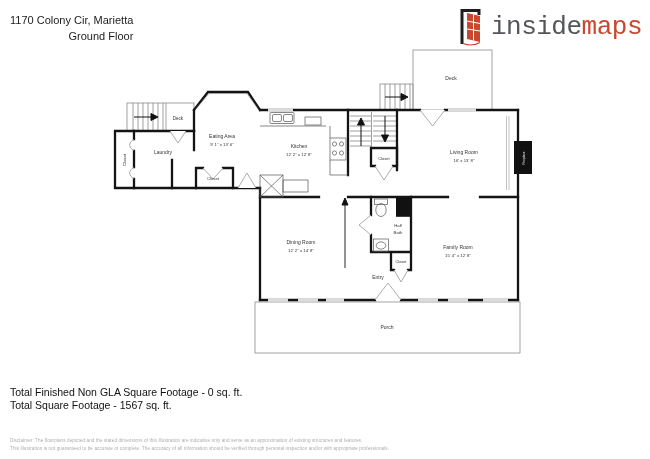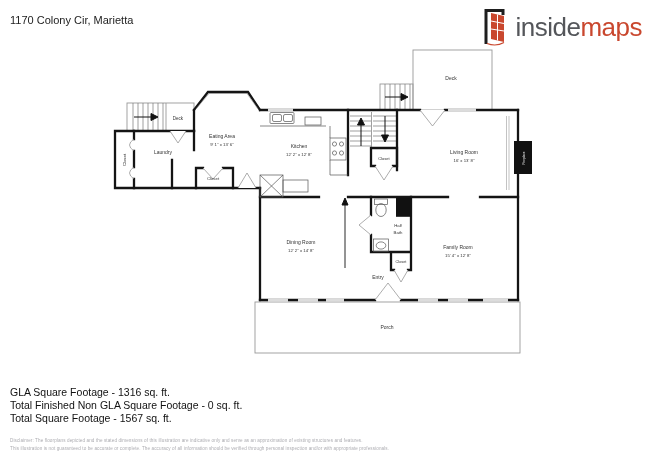--- a/index.html
+++ b/index.html
@@ -1,35 +1,36 @@
 <!DOCTYPE html>
 <html><head>
 <meta charset="utf-8">
 <style>
   html,body{margin:0;padding:0;background:#fff;}
   .page{position:relative;width:650px;height:459px;background:#ffffff;overflow:hidden;
         font-family:"Liberation Sans", sans-serif;}
   .header{position:absolute;left:10px;top:12px;font-size:11px;line-height:16px;color:#222;text-align:right;}
   .logo{position:absolute;right:8px;top:8px;display:flex;align-items:center;gap:6px;}
-  .logo-text{font-size:26px;font-weight:500;letter-spacing:-0.5px;line-height:1;}
+  .logo-text{font-size:26px;font-weight:500;letter-spacing:-0.5px;line-height:1;font-family:Liberation Mono, monospace;}
   .logo-text .inside{color:#54565a;}
   .logo-text .maps{color:#c9472e;}
   .plan{position:absolute;left:108px;top:40px;}
   .footer{position:absolute;left:10px;top:386px;font-size:10.5px;line-height:13.2px;color:#111;}
   .disclaimer{position:absolute;left:10px;top:437px;font-size:4.6px;line-height:8px;color:#adadb2;
               letter-spacing:0.1px;white-space:nowrap;}
   svg text{font-family:"Liberation Sans", sans-serif;}
 </style>
 </head>
 <body>
 
 <div class="page">
 
   <div class="header">
     <div>1170 Colony Cir, Marietta</div>
+    <div>Ground Floor</div>
   </div>
 
   <div class="logo">
     <svg width="26" height="38" viewBox="0 0 26 38">
       <path d="M3,36 V2.5 H20 V7" fill="none" stroke="#1e1e1e" stroke-width="3"></path>
       <polygon points="8,5 21,8 21,34 8,31" fill="#c9472e"></polygon>
       <line x1="14.5" y1="6.5" x2="14.5" y2="32.5" stroke="#fff" stroke-width="1"></line>
       <line x1="8" y1="13" x2="21" y2="15.5" stroke="#fff" stroke-width="1"></line>
       <line x1="8" y1="21" x2="21" y2="23" stroke="#fff" stroke-width="1"></line>
       <path d="M4,35.5 Q13,39 21,34.5" fill="none" stroke="#c9472e" stroke-width="1.1"></path>
@@ -166,21 +167,20 @@
       <text x="290" y="194" font-size="4.3">Bath</text>
       <text x="293" y="223" font-size="3.8">Closet</text>
       <text x="270" y="238.5" font-size="5">Entry</text>
       <text x="350" y="209" font-size="5">Family Room</text>
       <text x="350" y="217" font-size="4.3">15' 4" x 12' 8"</text>
       <text x="279" y="289" font-size="5">Porch</text>
     </g>
   </svg>
 
   <div class="footer">
-    <div>GLA Square Footage - 1316 sq. ft.</div>
     <div>Total Finished Non GLA Square Footage - 0 sq. ft.</div>
     <div>Total Square Footage - 1567 sq. ft.</div>
   </div>
 
   <div class="disclaimer">
     <div>Disclaimer: The floorplans depicted and the stated dimensions of this illustration are indicative only and serve as an approximation of existing structures and features.</div>
     <div>This illustration is not guaranteed to be accurate or complete. The accuracy of all information should be verified through personal inspection and/or with appropriate professionals.</div>
   </div>
 
 </div>

